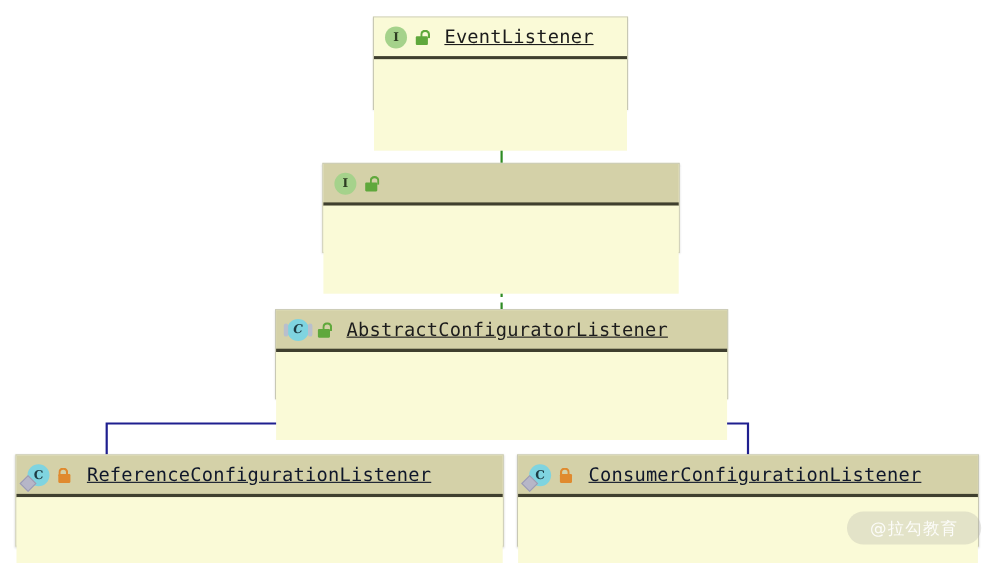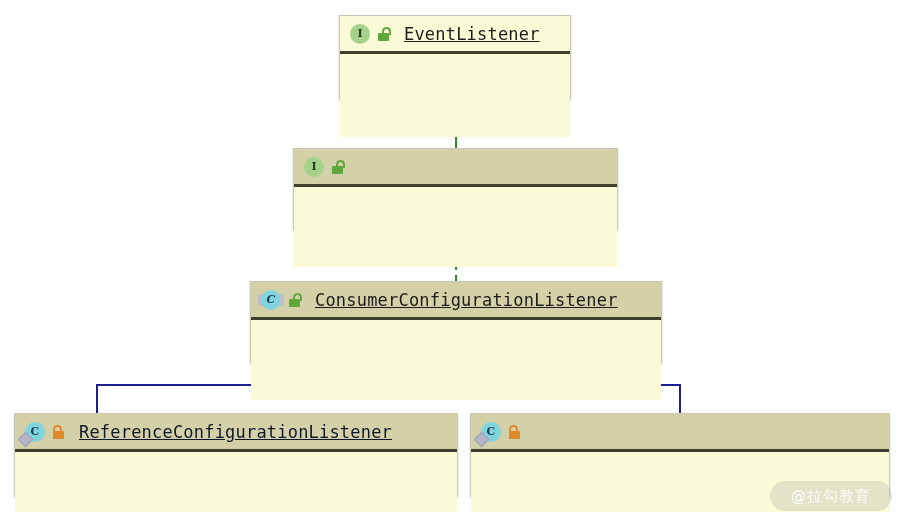--- a/index.html
+++ b/index.html
@@ -147,21 +147,20 @@
     width: 122px; height: 30px;
     border-radius: 15px;
     background: rgba(170,170,160,0.28);
     display: flex;
     align-items: center;
     justify-content: center;
     color: rgba(255,255,255,0.88);
     font-size: 15px;
     font-family: "DejaVu Sans", "Liberation Sans", sans-serif;
     letter-spacing: 1px;
-    margin-top: 16px;
   }
 </style>
 </head>
 <body>
 
 <div id="canvas">
 
   <svg id="edges" viewBox="0 0 905 512" width="905" height="512">
      EventListener (solid green, extends) --&gt;
     <g>
@@ -220,21 +219,21 @@
   <div class="node olive" style="left:250px; top:281px; width:412px; height:82px;">
     <div class="hdr">
       <span class="ico ears">
         <span class="ico-type cls italic">C</span>
       </span>
       <span class="lock open">
         <span class="shackle"></span>
           <span class="bodyrect"></span>
       </span>
       <span class="gap"></span>
-      <span class="name">ConsumerConfigurationListener</span>
+      <span class="name">AbstractConfiguratorListener</span>
     </div>
     <div class="body"></div>
   </div>
 
   <div class="node olive" style="left:14px; top:413px; width:444px; height:84px;">
     <div class="hdr">
       <span class="ico">
         <span class="ico-type cls">C</span>
         <span class="diamond"></span>
       </span>
@@ -252,19 +251,20 @@
     <div class="hdr">
       <span class="ico">
         <span class="ico-type cls">C</span>
         <span class="diamond"></span>
       </span>
       <span class="lock closed">
         <span class="shackle"></span>
           <span class="bodyrect"></span>
       </span>
       <span class="gap"></span>
+      <span class="name blue">ConsumerConfigurationListener</span>
     </div>
     <div class="body"></div>
   </div>
 
   <div id="watermark">@拉勾教育</div>
 
 </div>
 
 </body></html>

